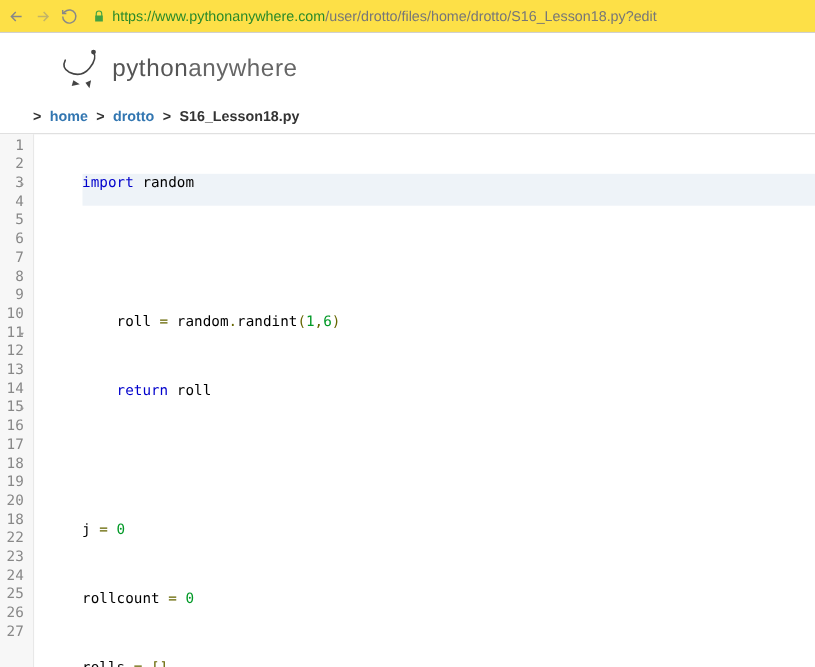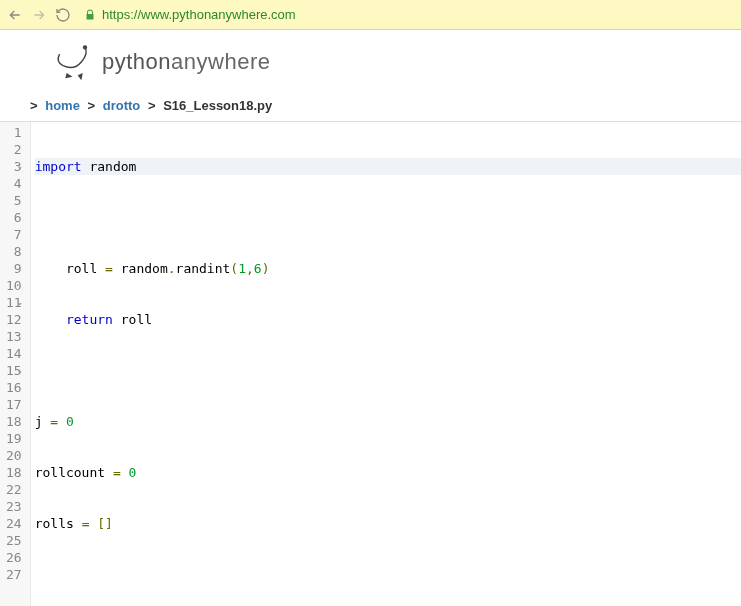--- a/index.html
+++ b/index.html
@@ -1,18 +1,18 @@
 <!DOCTYPE html>
 <html><head>
 <meta charset="utf-8">
 <style>
   * { margin: 0; padding: 0; box-sizing: border-box; }
   body { font-family: Arial, Helvetica, sans-serif; font-size: 13px; background: #fff; color: #333; width: 741px; }
   
-  .browser-bar { display: flex; align-items: center; height: 30px; padding: 0 6px; border-bottom: 1px solid #d0d0d0; background: #fef9c3; }
+  .browser-bar { display: flex; align-items: center; height: 30px; padding: 0 6px; border-bottom: 1px solid #d0d0d0; background: #fde047; }
   .browser-bar .nav-icon { width: 18px; height: 18px; display: flex; align-items: center; justify-content: center; margin-right: 6px; color: #888; }
   .browser-bar .nav-icon svg { width: 16px; height: 16px; }
   .address { flex: 1; display: flex; align-items: center; padding: 2px 6px; border-radius: 3px; font-size: 13px; }
   .lock { color: #42a242; margin-right: 6px; }
   .lock svg { width: 12px; height: 14px; display:block;}
   .url-host { color: #2a8a2a; }
   .url-path { color: #777; }
   
   .header { padding: 10px 12px 6px 12px; display:flex; align-items:center;margin-left:40px;}
   .logo-wrap { display: flex; align-items: center; }
@@ -23,21 +23,21 @@
   .breadcrumb { padding: 8px 14px; font-size: 13px; font-weight: bold; color: #333; margin-left: 12px;}
   .breadcrumb .sep { color: #333; margin: 0 4px; }
   .breadcrumb a { color: #3276b1; text-decoration: none; }
   .breadcrumb .current { color: #333; }
   
   .editor { display: flex; font-family: "Consolas","Monaco",monospace; font-size: 13px; line-height: 17px; border-top:1px solid #ddd;}
   .gutter { background: #f7f7f7; color: #888; text-align: right; padding: 2px 8px 2px 6px; user-select: none; border-right:1px solid #e8e8e8;}
   .gutter .ln { height: 17px; position: relative; }
   .gutter .fold { position:absolute; right:-1px; top:2px; font-size:9px; color:#999; transform: scaleY(0.7);}
   .code { flex: 1; padding: 2px 0 2px 4px; white-space: pre; overflow:hidden;}
-  .code .line { height: 17px; }
+  .code .line { height: 29px; margin-left: 40px; }
   .code .line.active { background: #eef3f8; }
   
   .kw { color: #0000cc; }
   .fn { color: #0000cc; }
   .num { color: #009926; }
   .op { color: #666600; }
   .nm { color: #000; }
   .pn { color: #666600; }
 </style>
 </head>
@@ -60,20 +60,21 @@
         <path d="M3 3v5h5"></path>
       </svg>
   </div>
   <div class="address">
     <span class="lock">
       <svg viewBox="0 0 24 24" fill="currentColor">
           <path d="M6 10V7a6 6 0 1112 0v3h1v11H5V10h1zm2 0h8V7a4 4 0 10-8 0v3z"></path>
         </svg>
     </span>
     <span class="url-host">https://www.pythonanywhere.com</span>
+      <span class="url-path">/user/drotto/files/home/drotto/S16_Lesson18.py?edit</span>
   </div>
 </div>
 
 <div class="header">
   <div class="logo-wrap">
     <svg class="logo-svg" viewBox="0 0 60 60" fill="none" stroke="#444" stroke-width="2">
       <path d="M10 20 Q5 30 15 35 Q30 42 40 30 Q50 18 45 10" stroke-linecap="round"></path>
       <circle cx="45" cy="10" r="2" fill="#444"></circle>
       <path d="M20 45 L28 50 L18 52 Z" fill="#444" stroke="none"></path>
       <path d="M35 48 L42 45 L40 55 Z" fill="#444" stroke="none"></path>

